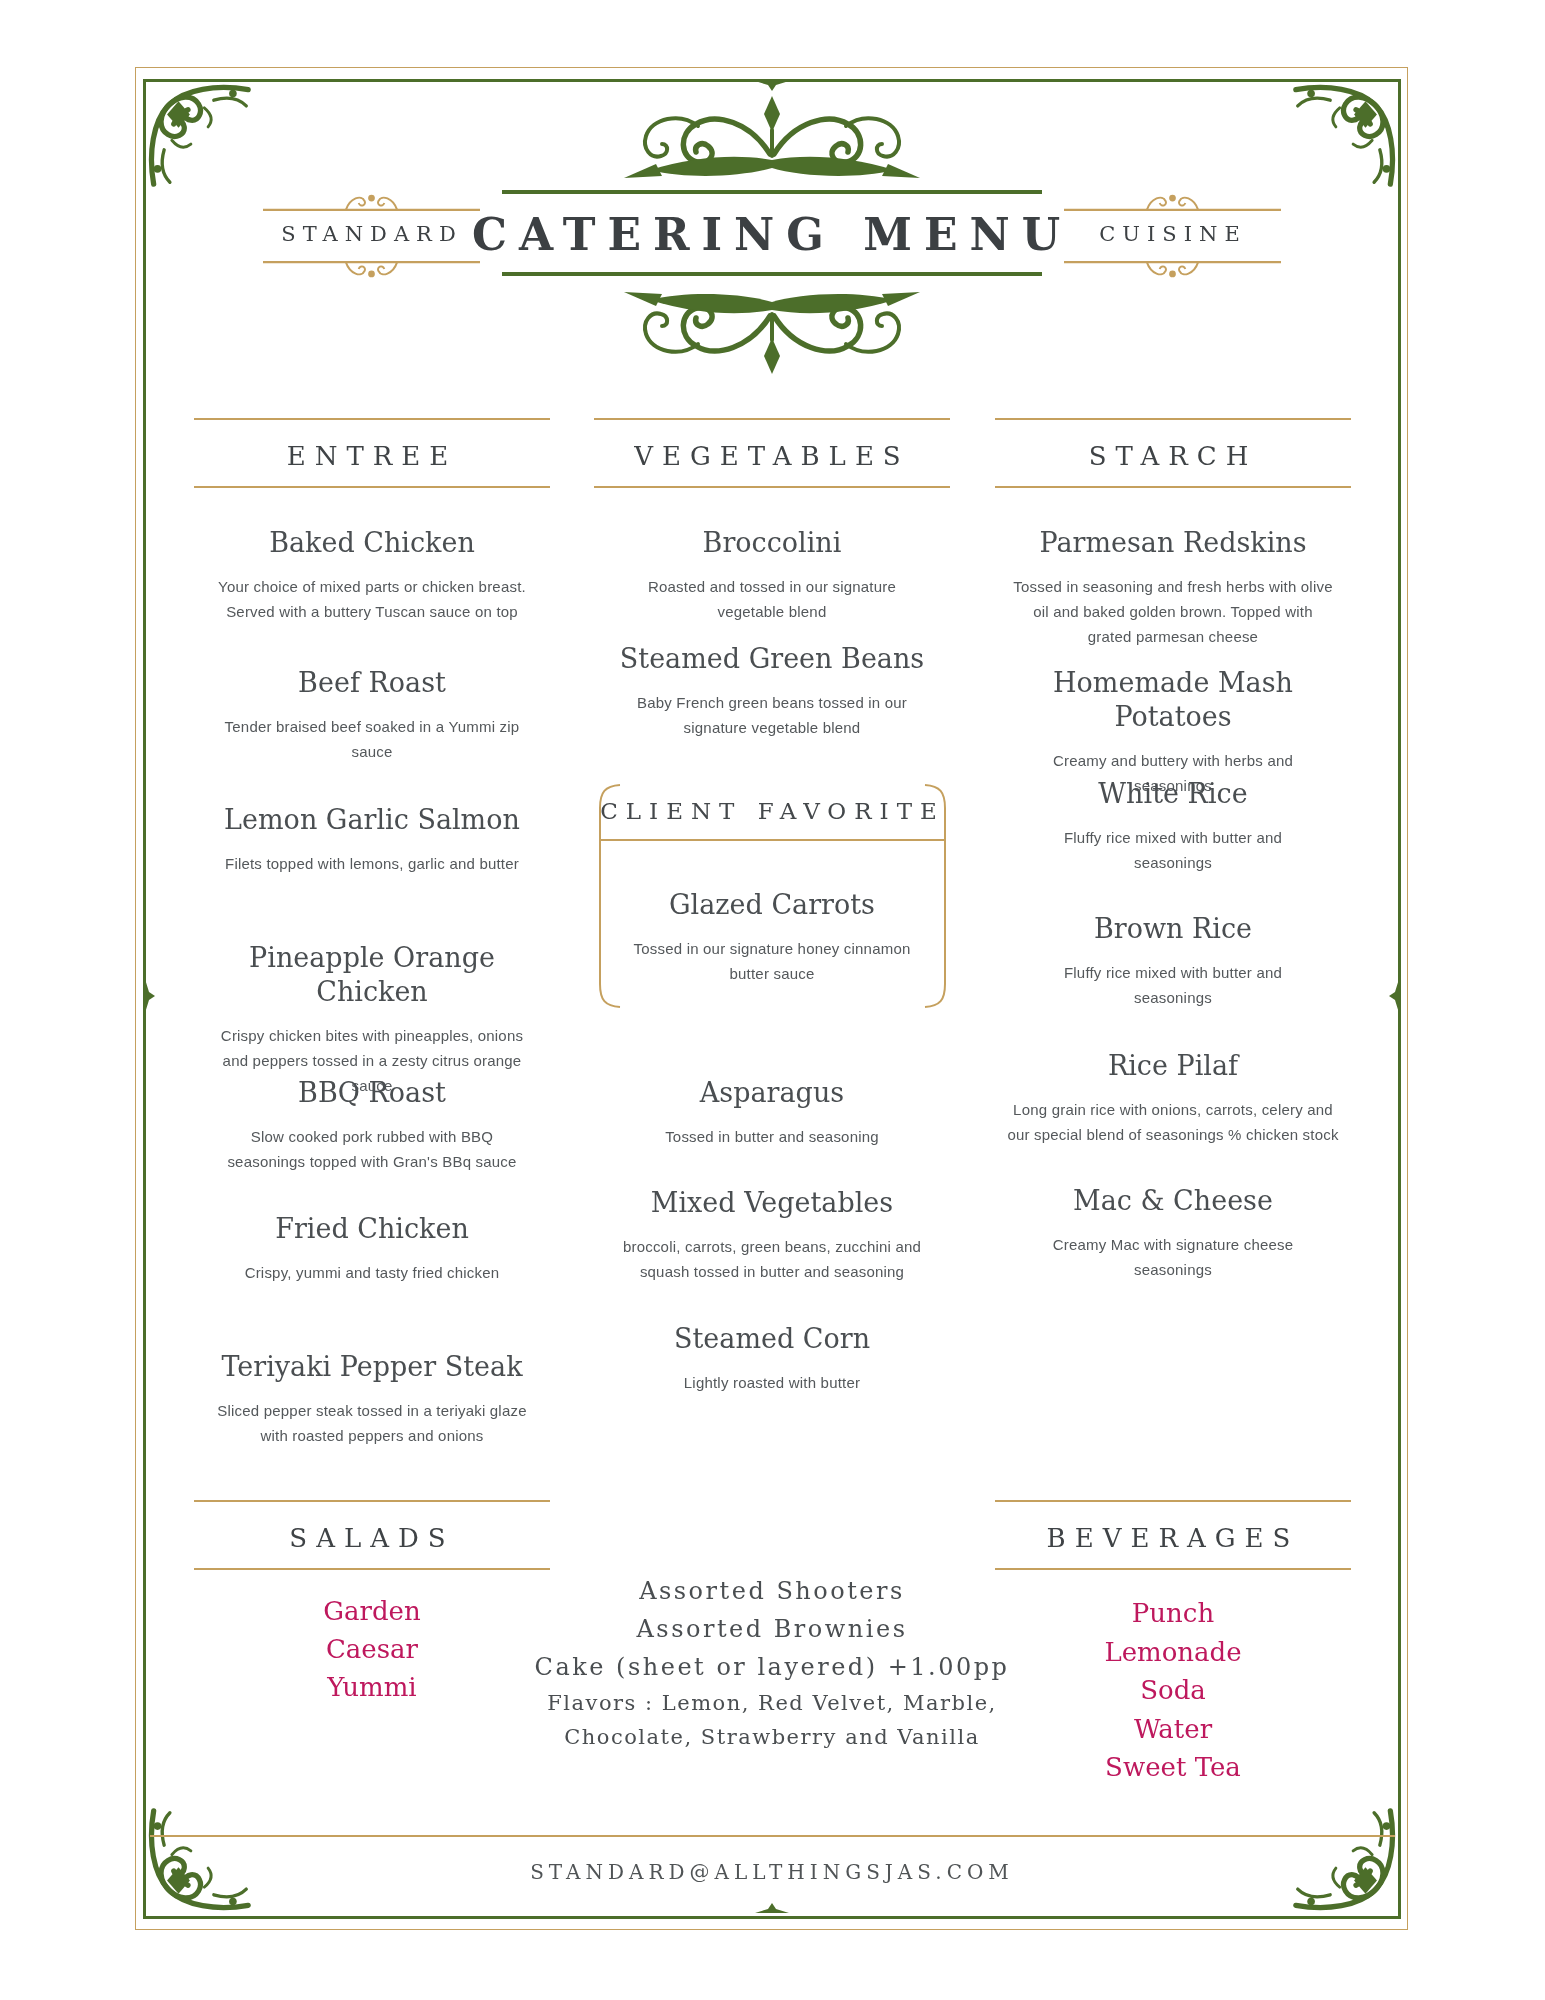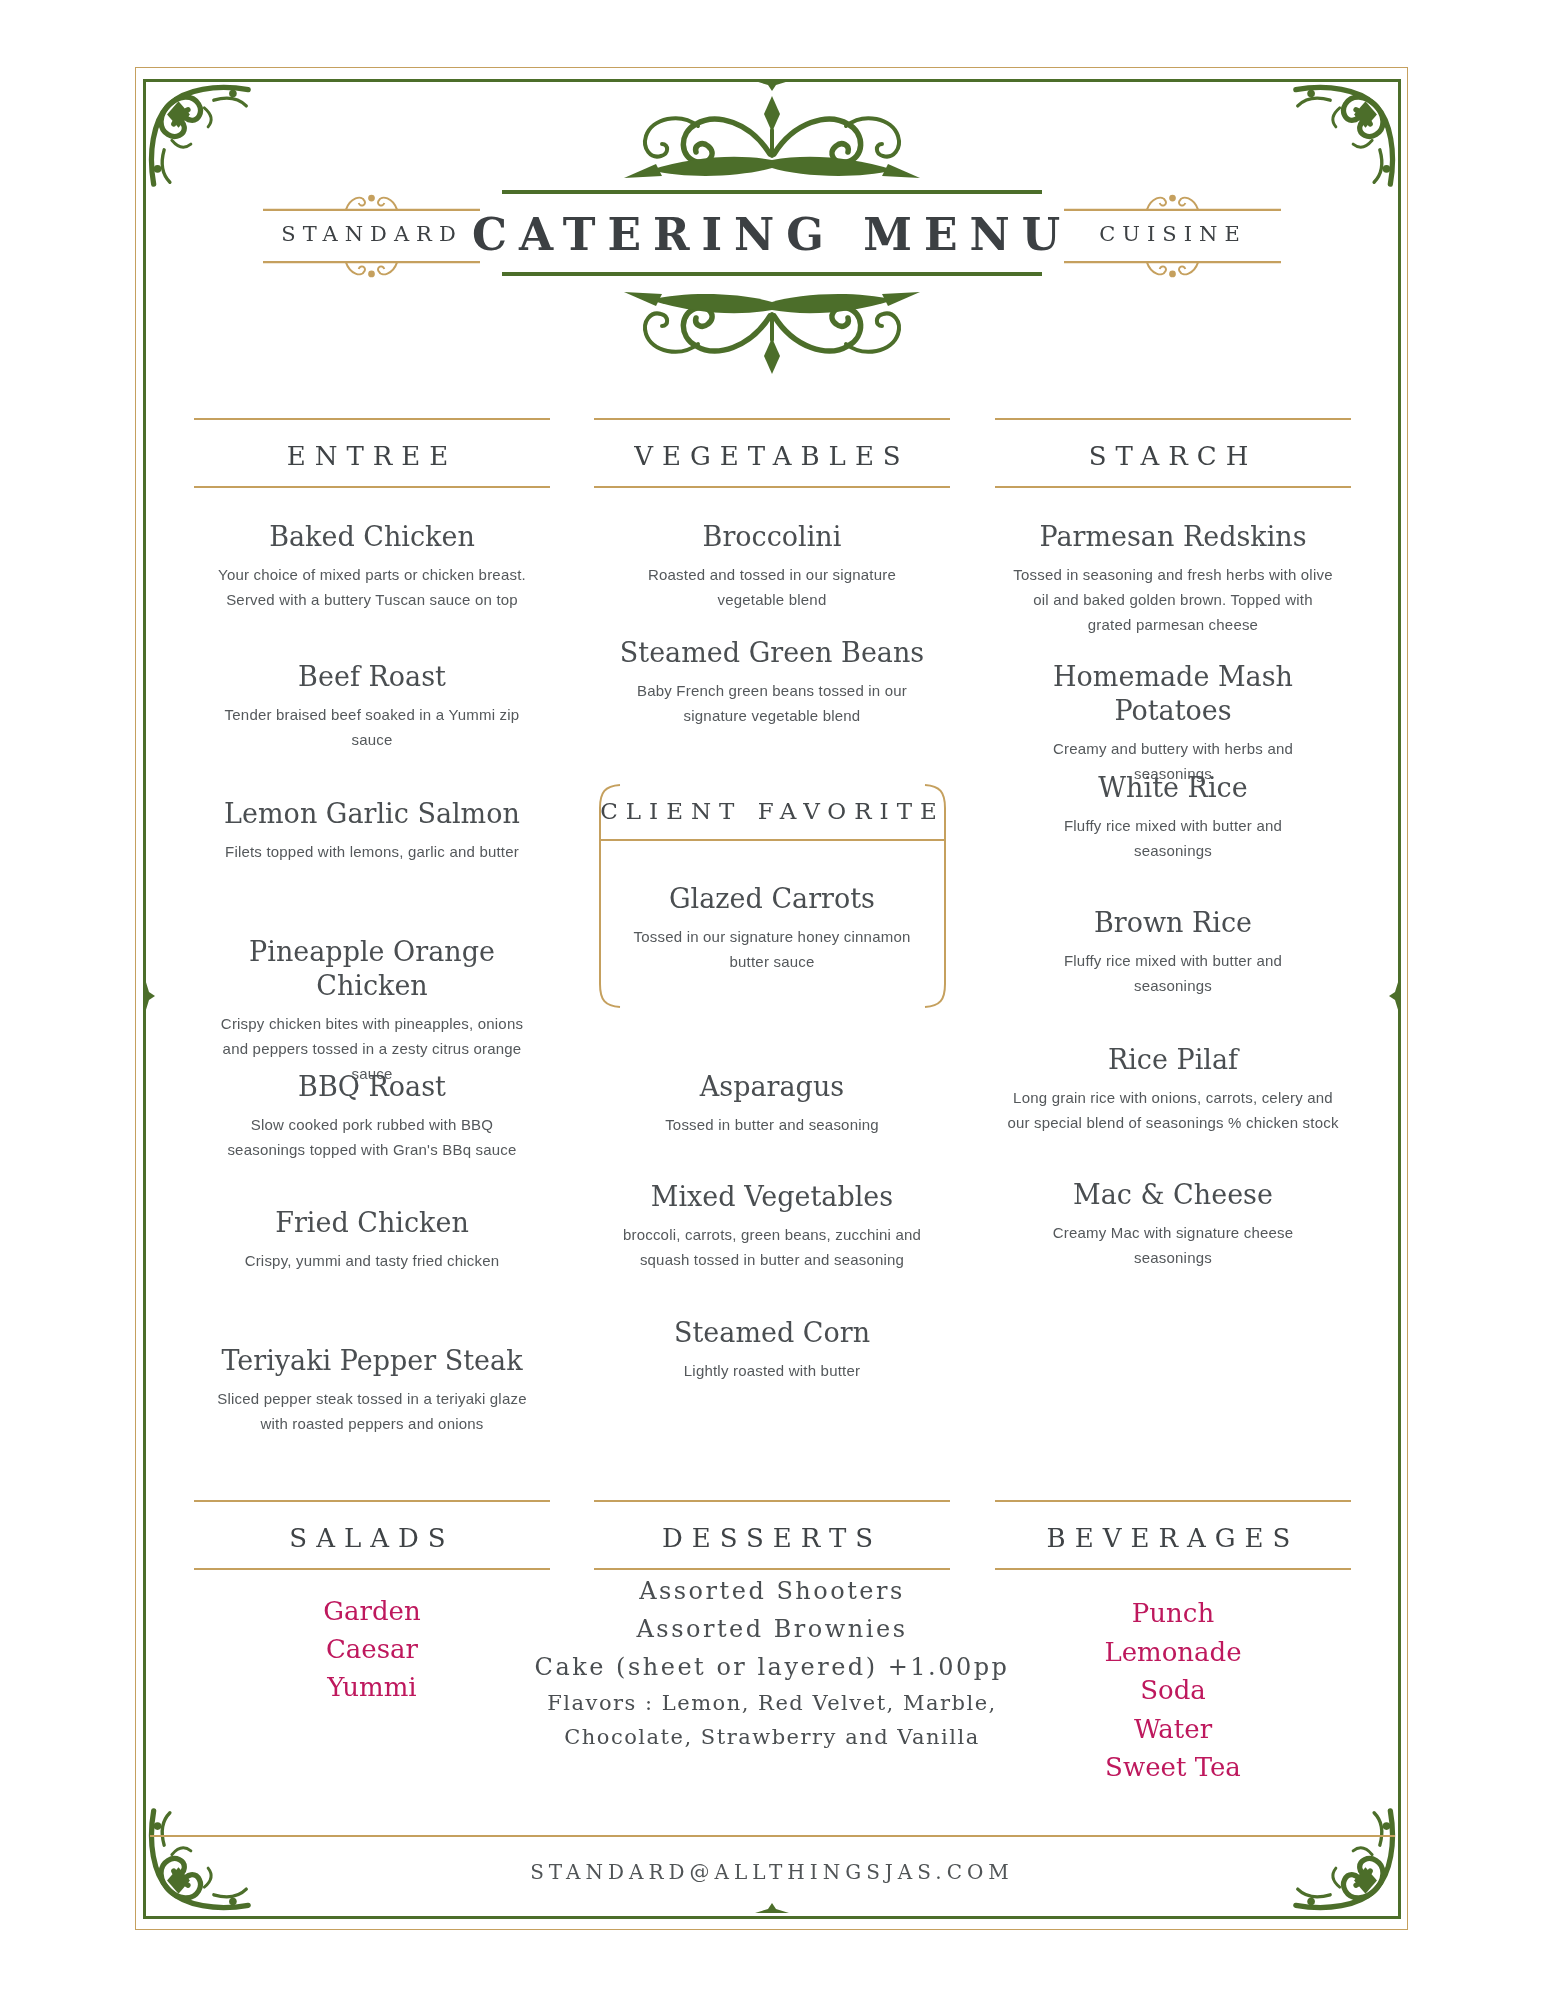--- a/index.html
+++ b/index.html
@@ -14,21 +14,21 @@
   .page-title{left:272px;top:202px;width:1000px;text-align:center;font-size:44px;font-weight:bold;
               letter-spacing:12px;line-height:66px;color:#3c4043;}
   .side-label{width:380px;text-align:center;font-size:21px;letter-spacing:7px;top:222px;color:#3d4144;}
   
   .colhead{width:356px;height:66px;border-top:2px solid #c5a05e;border-bottom:2px solid #c5a05e;}
   .colhead h2{margin:4px;text-align:center;font-size:26px;font-weight:normal;letter-spacing:9px;
               line-height:64px;color:#3f4346;}
   
   .item{width:380px;text-align:center;}
   .c1{left:182px;} .c2{left:582px;} .c3{left:983px;}
-  .item h3{margin:8px;font-size:27px;font-weight:normal;line-height:34px;color:#4a4e51;}
+  .item h3{margin:14px;font-size:27px;font-weight:normal;line-height:34px;color:#4a4e51;}
   .item p{margin:6px auto 0 auto;font-family:"Liberation Sans", sans-serif;font-size:15px;
           letter-spacing:.2px;line-height:25px;color:#54585b;}
   
   .cf-head{left:598px;top:797px;width:349px;text-align:center;font-size:23px;letter-spacing:8px;
            color:#44484b;line-height:28px;}
   
   .list{width:380px;text-align:center;font-size:26px;line-height:38px;color:#be185d;}
   .desserts{left:512px;top:1572px;width:520px;text-align:center;color:#4a4e51;}
   .desserts .big{font-size:24px;letter-spacing:2.5px;line-height:38px;}
   .desserts .small{font-size:21px;letter-spacing:1.5px;line-height:34px;}
@@ -236,23 +236,20 @@
     <p style="max-width:345px">Long grain rice with onions, carrots, celery and our special blend of seasonings % chicken stock</p>
   </div>
   <div class="abs item c3" style="top:1170px">
     <h3>Mac &amp; Cheese</h3>
     <p style="max-width:300px">Creamy Mac with signature cheese seasonings</p>
   </div>
 
   <div class="abs colhead" style="left:194px;top:1500px">
     <h2>SALADS</h2>
   </div>
-  <div class="abs colhead" style="left:594px;top:1500px">
-    <h2>DESSERTS</h2>
-  </div>
   <div class="abs colhead" style="left:995px;top:1500px">
     <h2>BEVERAGES</h2>
   </div>
 
   <div class="abs list" style="left:182px;top:1592px">
     <div>Garden</div>
     <div>Caesar</div>
     <div>Yummi</div>
   </div>
 

